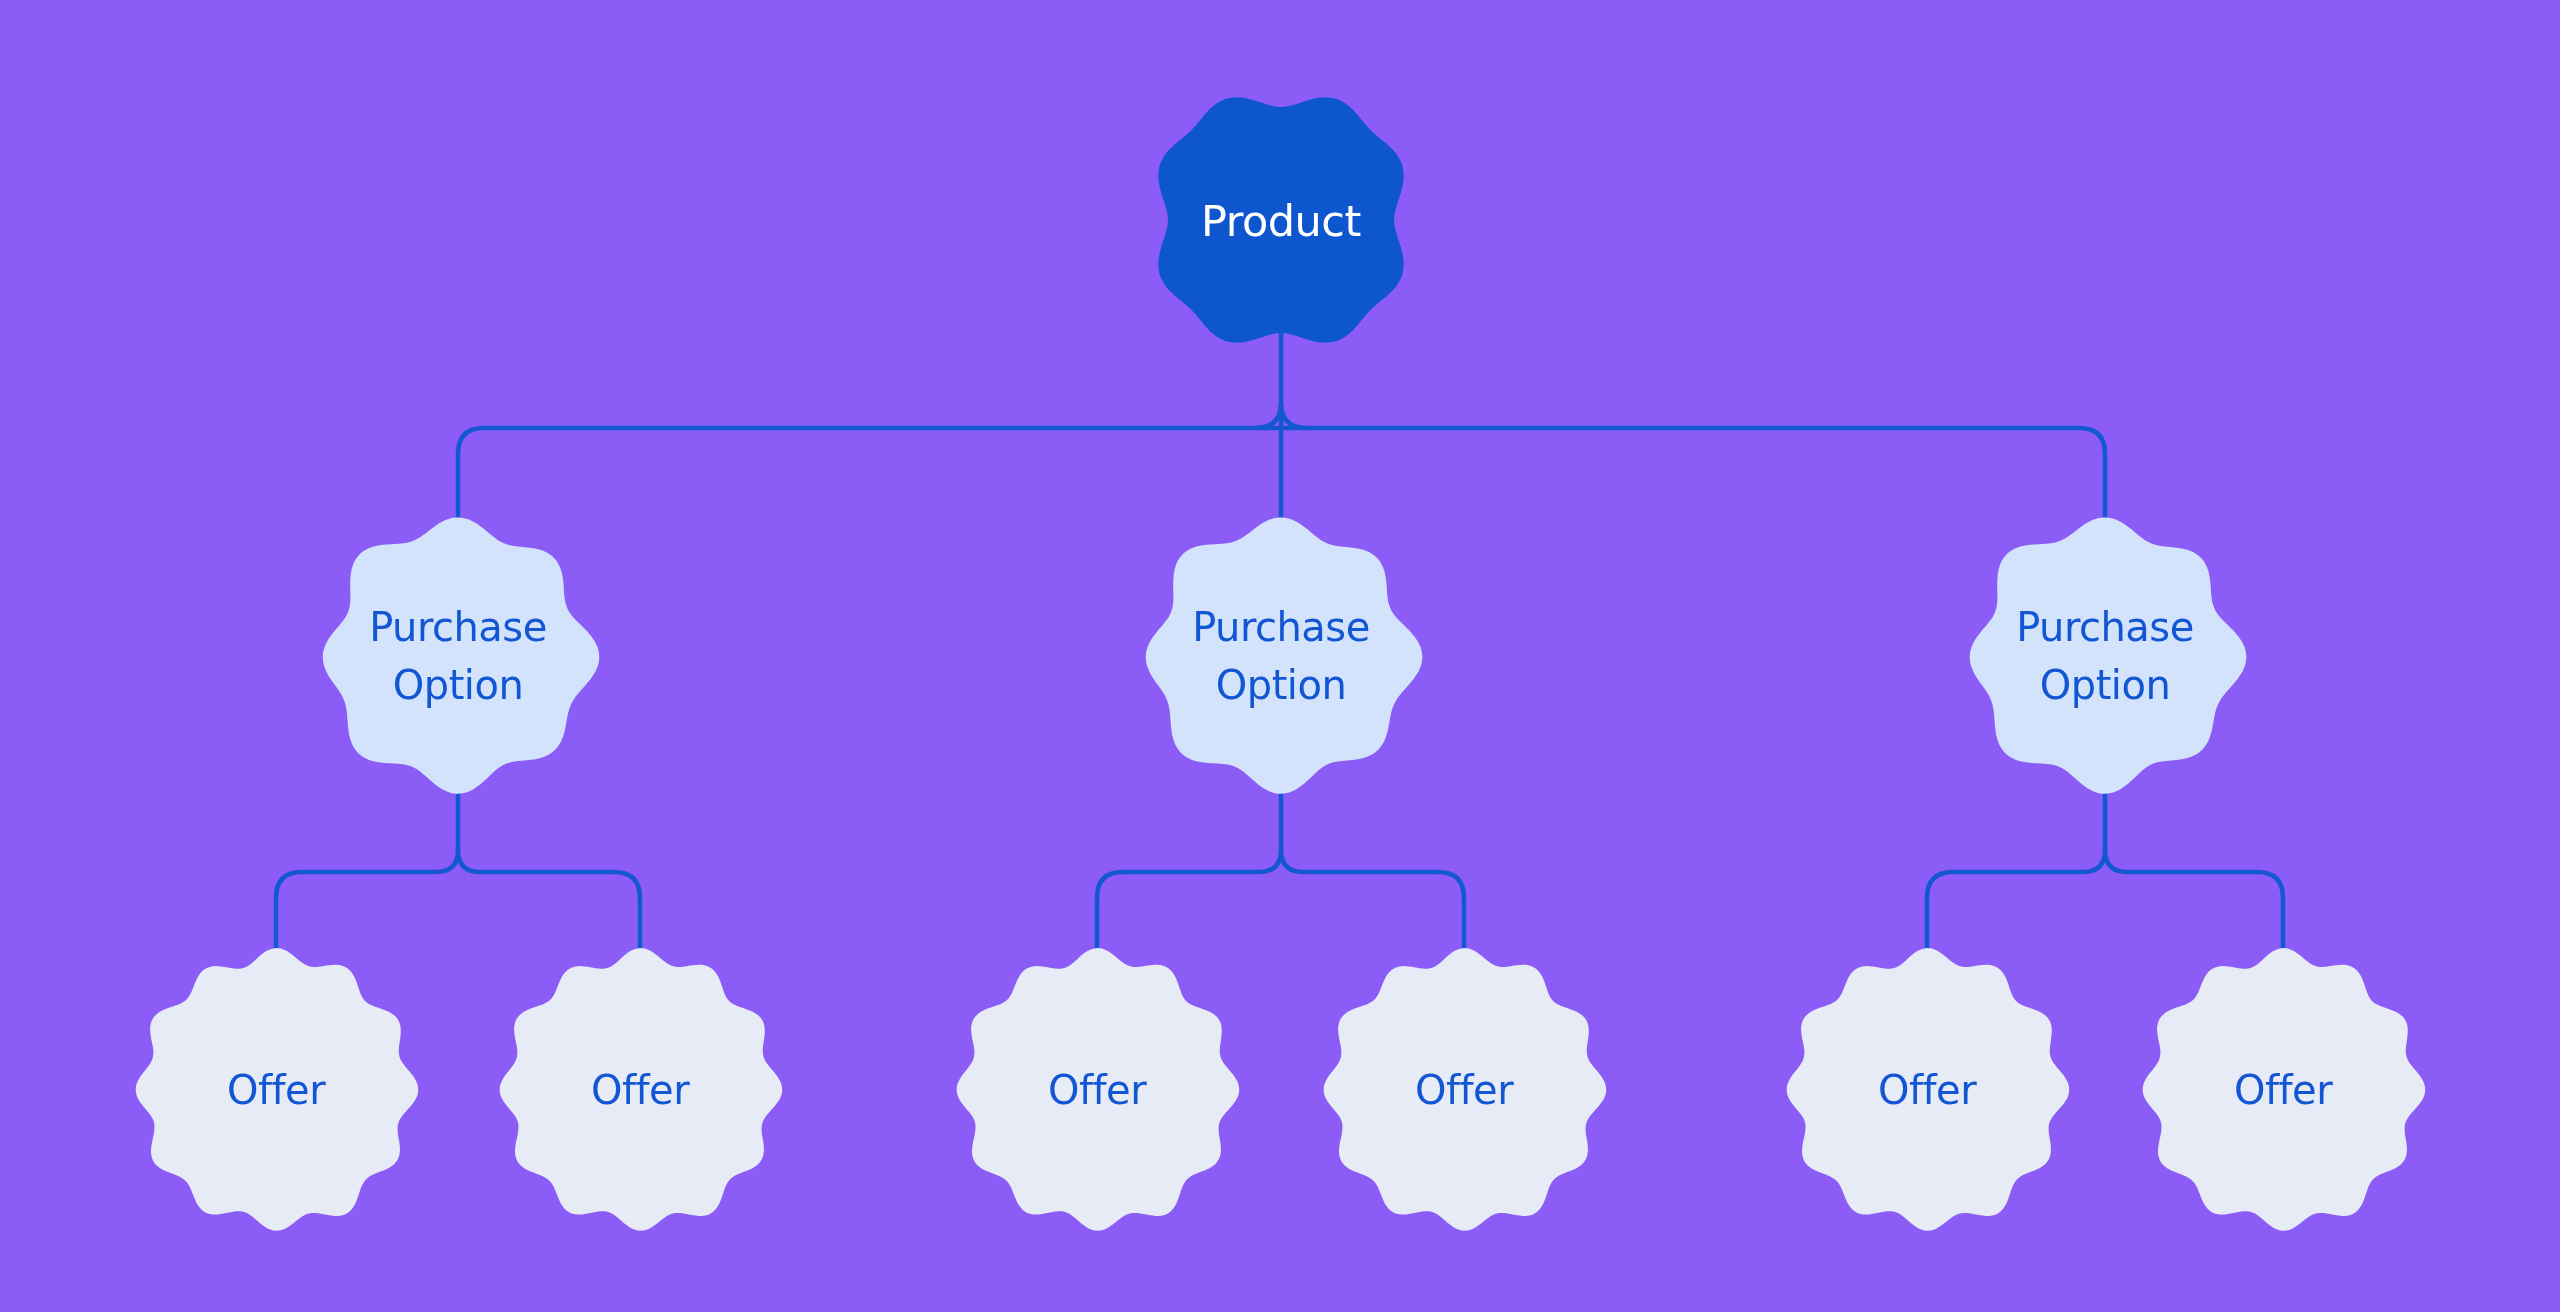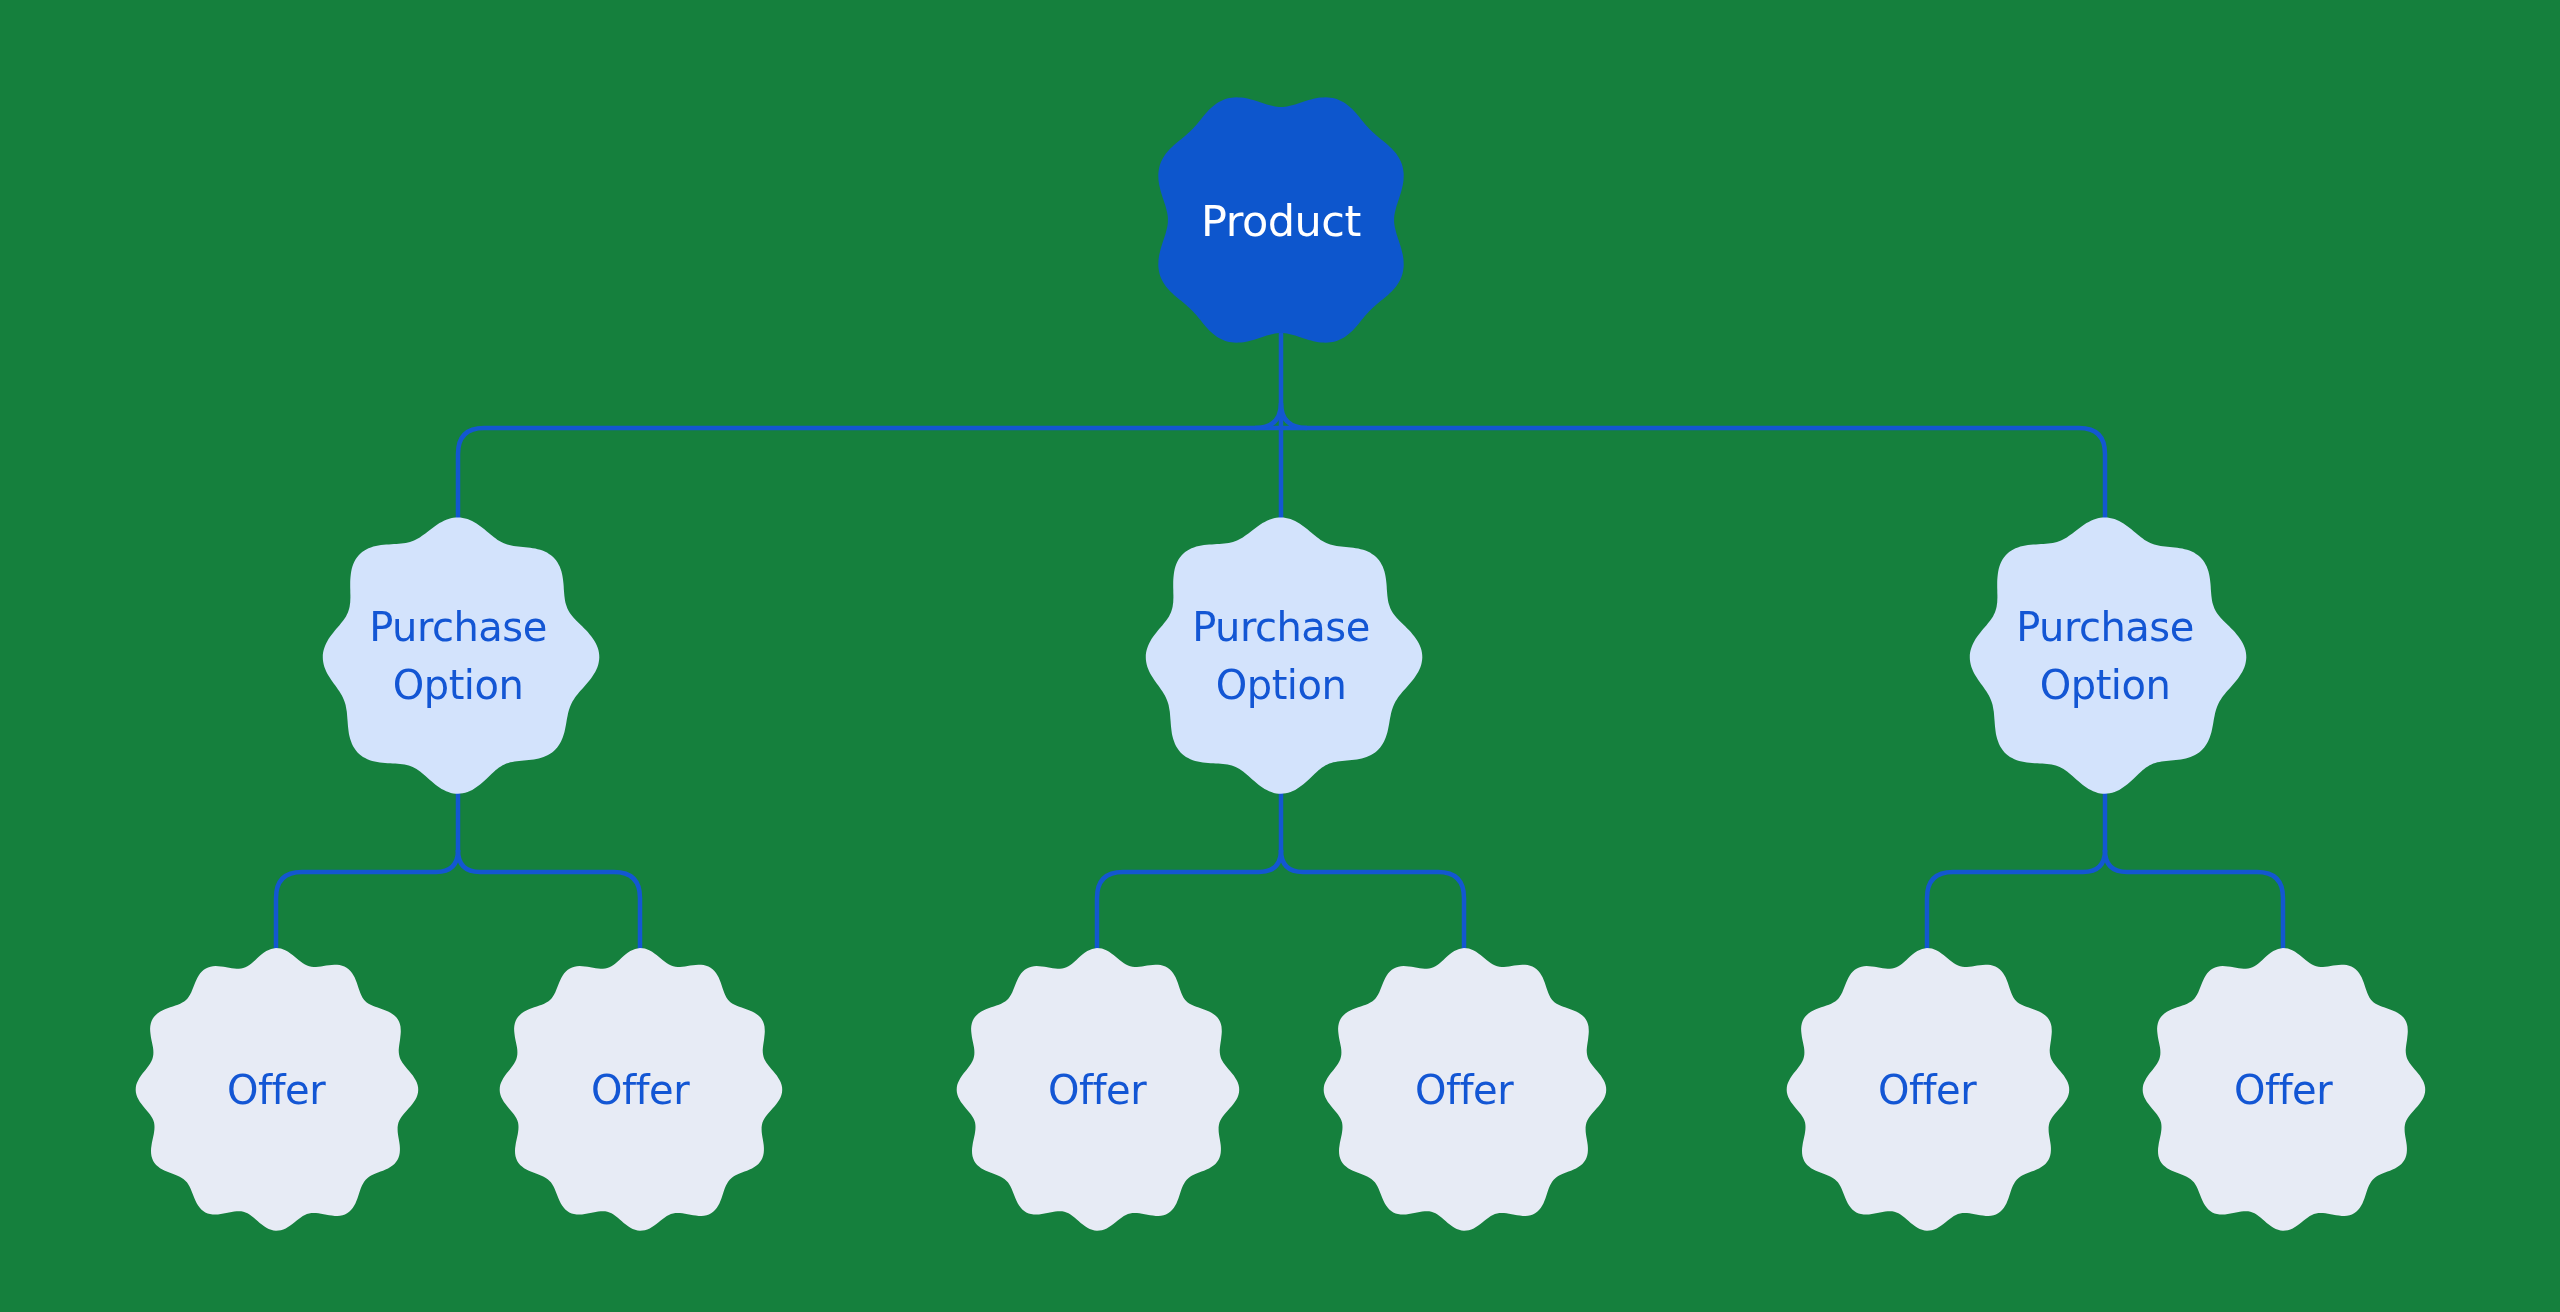--- a/index.html
+++ b/index.html
@@ -4,21 +4,21 @@
 <style>
   html, body {
     margin: 0;
     padding: 0;
     background: #ffffff;
   }
   .stage {
     position: relative;
     width: 2560px;
     height: 1312px;
-    background: #15803d;
+    background: #8b5cf6;
     overflow: hidden;
   }
   svg.diagram {
     display: block;
     width: 2560px;
     height: 1312px;
   }
   .link {
     fill: none;
     stroke: var(--connector, #1357d1);

